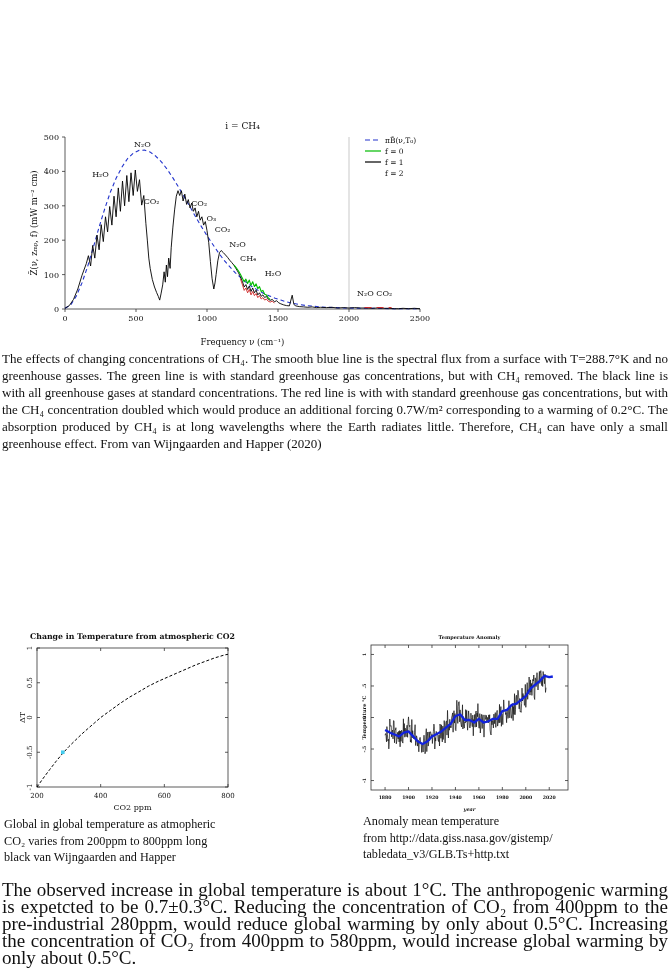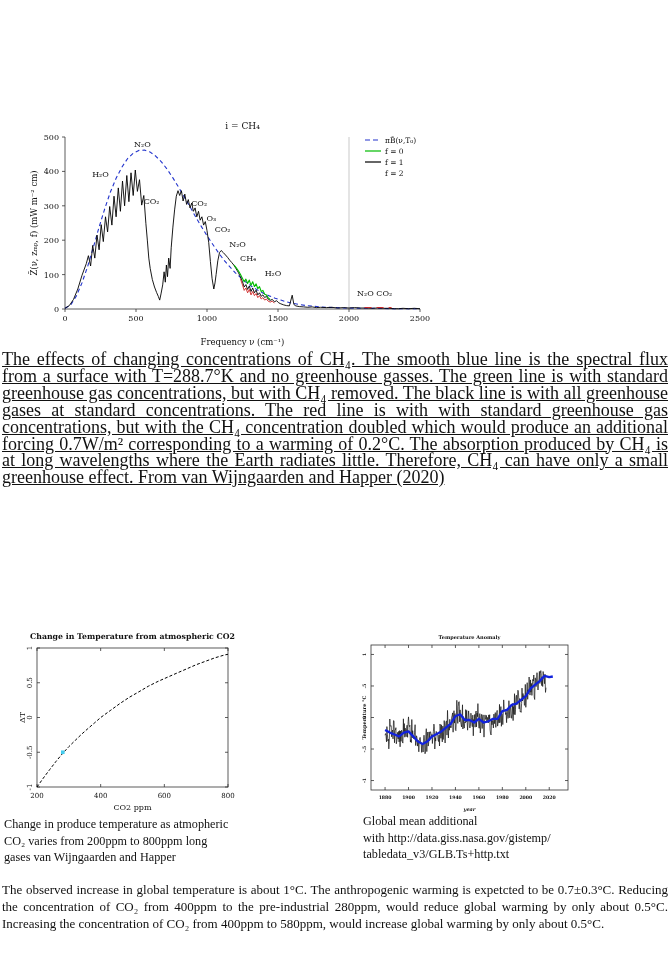--- a/index.html
+++ b/index.html
@@ -3,27 +3,27 @@
 <meta charset="utf-8">
 <style>
   html,body{margin:0;padding:0;background:#fff;}
   .page{position:relative;width:670px;height:968px;background:#ffffff;
         font-family:"Liberation Serif","DejaVu Serif",serif;color:#111;overflow:hidden;}
   svg{position:absolute;}
   svg text{font-family:"DejaVu Serif",serif;fill:#111;}
   #fig1{left:28px;top:113px;}
   #fig2{left:20px;top:627px;}
   #fig3{left:361px;top:630px;}
-  .cap{position:absolute;text-align:justify;font-size:18px;line-height:16.9px;text-decoration:underline;}
+  .cap{position:absolute;text-align:justify;font-size:13px;line-height:16.9px;}
   #caption1{left:2px;top:351px;width:666px;}
   .smallcap{position:absolute;font-size:12.2px;line-height:16.5px;}
   #caption2{left:4px;top:816px;width:334px;}
   #caption3{left:363px;top:813px;width:304px;}
   #bodytext{position:absolute;left:2px;top:881px;width:666px;
-            text-align:justify;font-size:13px;line-height:17px;}
+            text-align:justify;font-size:19px;line-height:17px;}
 </style>
 </head>
 <body>
 
 <div class="page">
 
   <svg id="fig1" viewBox="0 0 430 235" width="430" height="235">
       <line x1="321" x2="321" y1="24" y2="196" stroke="#c9c9c9" stroke-width="1"></line>
       <line x1="37" y1="24" x2="37" y2="196" stroke="#333" stroke-width="0.8"></line>
       <line x1="37" y1="196" x2="392" y2="196" stroke="#333" stroke-width="0.8"></line>
@@ -110,23 +110,23 @@
       <line x1="208" y1="21" x2="205" y2="21" stroke="#333" stroke-width="0.8"></line>
       <text x="12" y="21" text-anchor="middle" font-size="7" font-weight="normal" transform="rotate(-90 12 21)">1</text>
       <text x="112.5" y="183" text-anchor="middle" font-size="8" font-weight="normal" font-style="normal">CO2 ppm</text>
       <text x="5" y="90.5" text-anchor="middle" font-size="8" font-weight="normal" transform="rotate(-90 5 90.5)">ΔT</text>
       <text x="112.5" y="12" text-anchor="middle" font-size="7.8" font-weight="bold">Change in Temperature from atmospheric CO2</text>
       <path d="M17.0 160.0L23.4 151.0L29.7 142.6L36.1 134.3L42.5 126.6L48.8 119.7L55.2 113.4L61.6 107.2L67.9 101.6L74.3 96.1L80.7 90.5L90.2 83.6L99.8 76.6L109.3 70.3L118.9 64.8L128.4 59.2L138.0 54.4L147.5 50.2L157.1 46.0L166.6 41.9L176.2 37.7L185.7 34.2L195.3 30.7L204.8 27.9L208.0 27.3" fill="none" stroke="#000000" stroke-width="1" stroke-linejoin="round" stroke-dasharray="3,2"></path>
       <rect x="40.985" y="123.45" width="3.6" height="3.6" fill="#44ccee"></rect>
     </svg>
 
   <div id="caption2" class="smallcap">
-    <div>Change in produce temperature as atmopheric</div>
+    <div>Global in global temperature as atmopheric</div>
     <div>CO₂ varies from 200ppm to 800ppm long</div>
-    <div>gases van Wijngaarden and Happer</div>
+    <div>black van Wijngaarden and Happer</div>
   </div>
 
   <svg id="fig3" viewBox="0 0 218 184" width="218" height="184">
       <rect x="10" y="15" width="197" height="145" fill="none" stroke="#333" stroke-width="0.8"></rect>
       <line x1="24.07142857142857" y1="160" x2="24.07142857142857" y2="157" stroke="#333" stroke-width="0.8"></line>
       <line x1="24.07142857142857" y1="15" x2="24.07142857142857" y2="18" stroke="#333" stroke-width="0.8"></line>
       <text x="24.07142857142857" y="168.6" text-anchor="middle" font-size="4.6" font-weight="bold">1880</text>
       <line x1="47.52380952380952" y1="160" x2="47.52380952380952" y2="157" stroke="#333" stroke-width="0.8"></line>
       <line x1="47.52380952380952" y1="15" x2="47.52380952380952" y2="18" stroke="#333" stroke-width="0.8"></line>
       <text x="47.52380952380952" y="168.6" text-anchor="middle" font-size="4.6" font-weight="bold">1900</text>
@@ -164,20 +164,20 @@
       <line x1="207" y1="24.45652173913043" x2="204" y2="24.45652173913043" stroke="#333" stroke-width="0.8"></line>
       <text x="5" y="24.45652173913043" text-anchor="middle" font-size="4.6" font-weight="bold" transform="rotate(-90 5 24.45652173913043)">1</text>
       <text x="108.5" y="181" text-anchor="middle" font-size="5" font-weight="bold" font-style="italic">year</text>
       <text x="5" y="87.5" text-anchor="middle" font-size="5" font-weight="bold" transform="rotate(-90 5 87.5)">Temperature  °C</text>
       <text x="108.5" y="9" text-anchor="middle" font-size="5" font-weight="bold">Temperature Anomaly</text>
       <path d="M24.1 105.3L24.5 103.6L25.0 105.2L25.5 111.8L25.9 96.6L26.4 104.6L26.9 111.1L27.4 109.1L27.8 118.9L28.3 111.1L28.8 89.0L29.2 96.2L29.7 95.9L30.2 95.7L30.6 106.8L31.1 101.9L31.6 100.1L32.0 108.9L32.5 90.7L33.0 90.8L33.5 112.8L33.9 100.3L34.4 100.0L34.9 97.7L35.3 113.8L35.8 111.1L36.3 105.0L36.7 102.3L37.2 108.9L37.7 101.3L38.1 111.9L38.6 100.6L39.1 116.8L39.6 101.0L40.0 111.3L40.5 100.2L41.0 100.9L41.4 112.0L41.9 113.1L42.4 88.8L42.8 101.8L43.3 93.6L43.8 107.2L44.2 98.1L44.7 104.1L45.2 106.7L45.6 98.6L46.1 95.2L46.6 107.3L47.1 91.6L47.5 86.9L48.0 94.6L48.5 96.6L48.9 95.3L49.4 112.0L49.9 109.6L50.3 112.6L50.8 89.5L51.3 107.7L51.7 100.7L52.2 108.0L52.7 108.7L53.2 106.1L53.6 102.2L54.1 94.7L54.6 115.5L55.0 112.6L55.5 105.8L56.0 107.8L56.4 116.1L56.9 110.0L57.4 110.9L57.8 121.8L58.3 110.3L58.8 107.6L59.3 107.5L59.7 113.8L60.2 113.3L60.7 122.4L61.1 113.3L61.6 113.5L62.1 122.0L62.5 110.1L63.0 105.2L63.5 110.1L63.9 123.8L64.4 123.3L64.9 104.6L65.3 98.7L65.8 121.6L66.3 106.1L66.8 102.0L67.2 116.1L67.7 113.0L68.2 101.9L68.6 110.7L69.1 101.8L69.6 101.9L70.0 103.9L70.5 106.7L71.0 104.5L71.4 113.5L71.9 106.1L72.4 101.3L72.9 94.1L73.3 96.7L73.8 119.0L74.3 107.7L74.7 111.1L75.2 101.4L75.7 104.3L76.1 104.9L76.6 103.3L77.1 110.0L77.5 111.5L78.0 105.1L78.5 116.0L79.0 94.0L79.4 96.4L79.9 108.3L80.4 94.8L80.8 106.0L81.3 111.9L81.8 96.1L82.2 109.5L82.7 102.2L83.2 90.6L83.6 95.0L84.1 113.0L84.6 95.9L85.0 91.4L85.5 91.0L86.0 105.1L86.5 80.4L86.9 92.8L87.4 108.0L87.9 94.4L88.3 100.2L88.8 89.3L89.3 97.7L89.7 96.4L90.2 97.6L90.7 87.1L91.1 86.0L91.6 82.9L92.1 102.2L92.6 84.3L93.0 80.7L93.5 93.1L94.0 83.6L94.4 99.6L94.9 100.7L95.4 86.6L95.8 70.3L96.3 83.1L96.8 93.4L97.2 76.6L97.7 72.0L98.2 71.6L98.7 91.9L99.1 79.9L99.6 91.2L100.1 94.4L100.5 96.9L101.0 87.4L101.5 74.8L101.9 99.0L102.4 86.7L102.9 96.5L103.3 98.1L103.8 91.7L104.3 93.0L104.7 79.6L105.2 91.9L105.7 80.4L106.2 93.0L106.6 100.2L107.1 90.3L107.6 80.9L108.0 85.9L108.5 97.3L109.0 98.0L109.4 96.6L109.9 83.2L110.4 87.3L110.8 93.2L111.3 96.7L111.8 85.1L112.3 105.8L112.7 89.5L113.2 92.0L113.7 84.5L114.1 97.2L114.6 83.4L115.1 81.0L115.5 96.9L116.0 83.1L116.5 86.7L116.9 73.6L117.4 90.4L117.9 98.1L118.4 98.1L118.8 83.6L119.3 103.0L119.8 97.2L120.2 86.8L120.7 84.3L121.2 98.5L121.6 88.0L122.1 84.9L122.6 94.5L123.0 107.1L123.5 91.9L124.0 84.9L124.4 89.2L124.9 89.3L125.4 85.4L125.9 91.1L126.3 87.3L126.8 90.4L127.3 93.0L127.7 84.9L128.2 89.4L128.7 84.7L129.1 99.9L129.6 103.9L130.1 105.0L130.5 89.1L131.0 94.8L131.5 90.5L132.0 92.1L132.4 98.0L132.9 84.1L133.4 93.7L133.8 88.0L134.3 82.6L134.8 97.4L135.2 88.9L135.7 82.7L136.2 80.4L136.6 96.1L137.1 92.6L137.6 87.8L138.1 93.0L138.5 74.4L139.0 92.6L139.5 80.6L139.9 76.6L140.4 96.3L140.9 83.6L141.3 85.2L141.8 94.6L142.3 81.6L142.7 69.9L143.2 78.8L143.7 79.3L144.1 79.6L144.6 84.5L145.1 82.7L145.6 92.7L146.0 79.4L146.5 84.8L147.0 88.4L147.4 87.1L147.9 70.7L148.4 81.1L148.8 87.9L149.3 77.5L149.8 75.5L150.2 83.9L150.7 88.3L151.2 84.5L151.7 73.5L152.1 90.6L152.6 76.5L153.1 84.3L153.5 63.7L154.0 84.8L154.5 79.3L154.9 67.6L155.4 65.2L155.9 74.8L156.3 72.7L156.8 60.2L157.3 60.8L157.8 69.1L158.2 78.9L158.7 68.5L159.2 81.5L159.6 81.0L160.1 82.4L160.6 73.4L161.0 58.1L161.5 71.0L162.0 63.5L162.4 68.1L162.9 65.6L163.4 75.3L163.8 75.2L164.3 54.4L164.8 77.3L165.3 68.0L165.7 63.9L166.2 52.7L166.7 69.3L167.1 59.8L167.6 63.7L168.1 47.0L168.5 54.1L169.0 65.1L169.5 49.9L169.9 62.2L170.4 53.4L170.9 65.4L171.4 55.1L171.8 49.4L172.3 51.0L172.8 45.0L173.2 67.0L173.7 69.5L174.2 47.8L174.6 50.5L175.1 56.6L175.6 48.9L176.0 42.7L176.5 53.1L177.0 60.0L177.5 53.0L177.9 50.6L178.4 41.4L178.9 53.5L179.3 43.7L179.8 40.6L180.3 45.4L180.7 55.6L181.2 47.1L181.7 56.5L182.1 41.5L182.6 45.3L183.1 49.0L183.5 53.7L184.0 44.2L184.5 62.4L185.0 57.7" fill="none" stroke="#111111" stroke-width="0.7" stroke-linejoin="round"></path>
       <path d="M24.1 100.1L28.8 102.6L33.5 104.5L38.1 106.4L42.8 102.6L47.5 101.4L52.2 106.4L56.9 111.5L61.6 114.0L66.3 111.5L71.0 106.4L75.7 103.9L80.4 101.4L85.0 97.6L89.7 93.8L94.4 86.2L99.1 84.3L103.8 90.0L108.5 90.0L113.2 92.5L117.9 88.8L122.6 92.5L127.3 91.3L132.0 88.8L136.6 88.8L141.3 81.2L146.0 79.9L150.7 74.9L155.4 73.6L160.1 69.8L164.8 66.1L169.5 58.5L174.2 54.7L178.9 50.9L183.5 45.9L188.2 47.2L191.8 46.5" fill="none" stroke="#1122dd" stroke-width="2.3" stroke-linejoin="round"></path>
     </svg>
 
   <div id="caption3" class="smallcap">
-    <div>Global mean additional</div>
-    <div>with http://data.giss.nasa.gov/gistemp/</div>
+    <div>Anomaly mean temperature</div>
+    <div>from http://data.giss.nasa.gov/gistemp/</div>
     <div>tabledata_v3/GLB.Ts+http.txt</div>
   </div>
 
   <div id="bodytext">The observed increase in global temperature is about 1°C.  The anthropogenic warming is expetcted to be 0.7±0.3°C. Reducing the concentration of CO₂ from 400ppm to the pre-industrial 280ppm, would reduce global warming by only about 0.5°C.  Increasing the concentration of CO₂ from 400ppm to 580ppm, would increase global warming by only about 0.5°C.</div>
 
 </div>
 
 </body></html>

